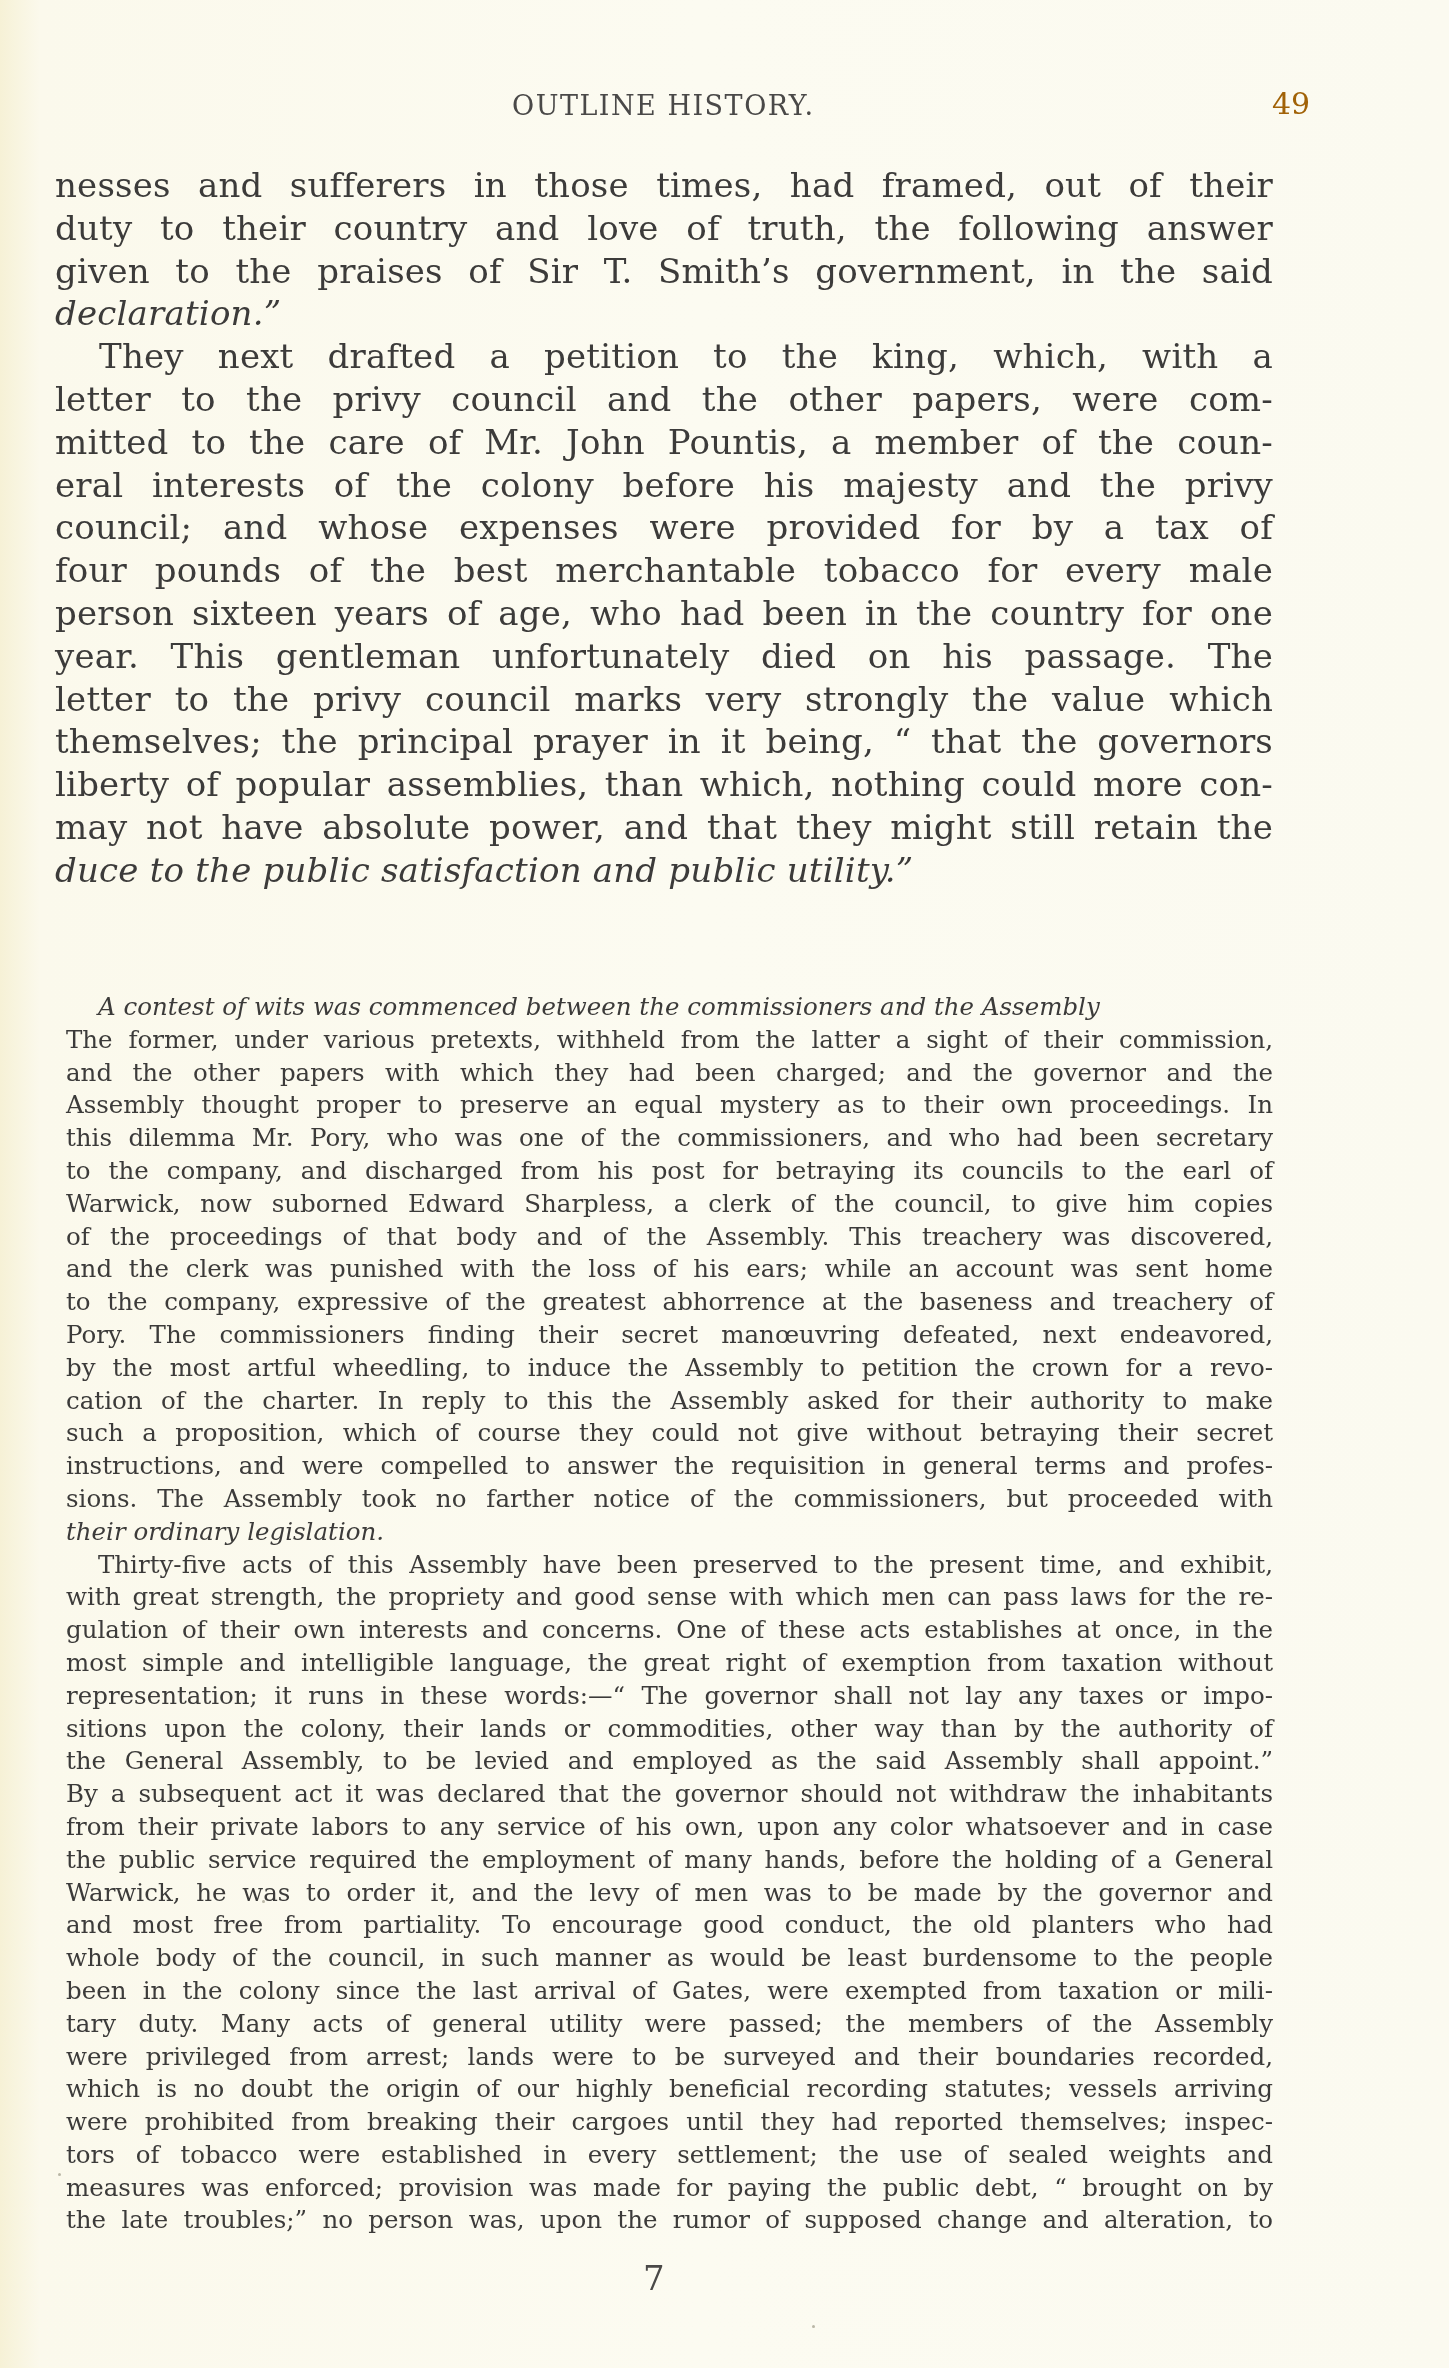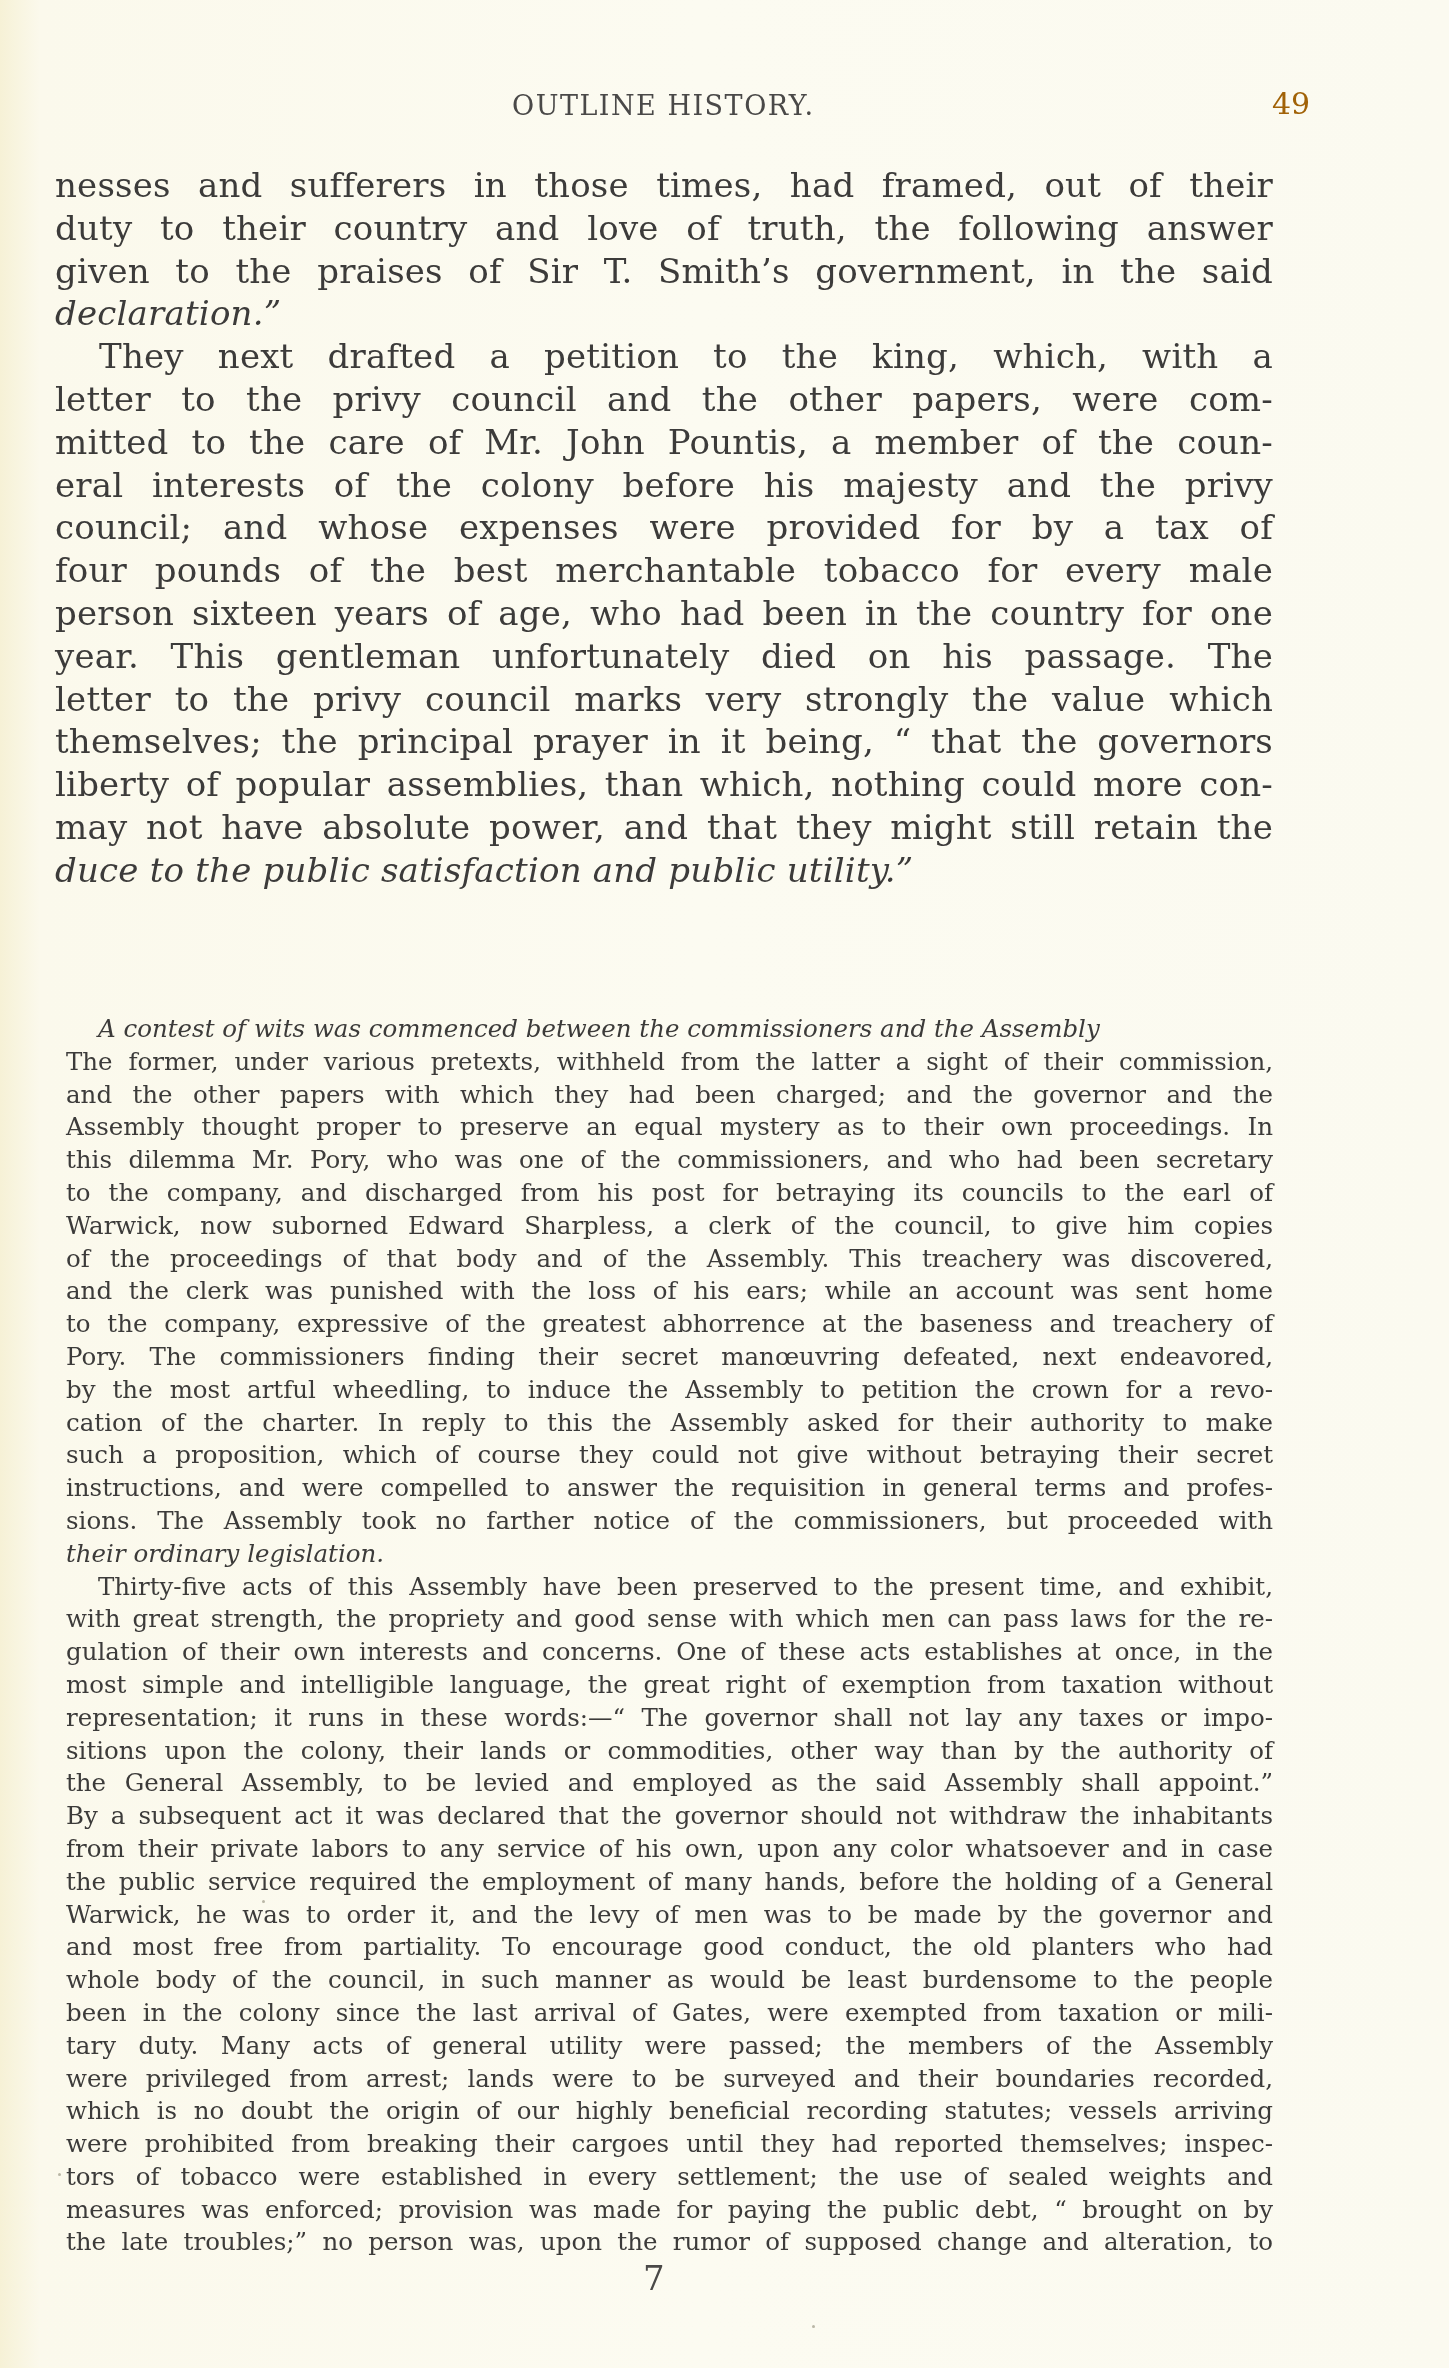--- a/index.html
+++ b/index.html
@@ -52,21 +52,21 @@
   .main-text .line {
     font-size: 34px;
     line-height: 42.8px;
     height: 42.8px;
     letter-spacing: 0.2px;
   }
   .main-text .line.indent { padding-left: 44px; }
   .note-text {
     position: absolute;
     left: 66px;
-    top: 1013px;
+    top: 991px;
     width: 1207px;
   }
   .note-text .line {
     font-size: 24.5px;
     line-height: 32.8px;
     height: 32.8px;
   }
   .note-text .line.indent { padding-left: 32px; }
   .signature {
     position: absolute;

